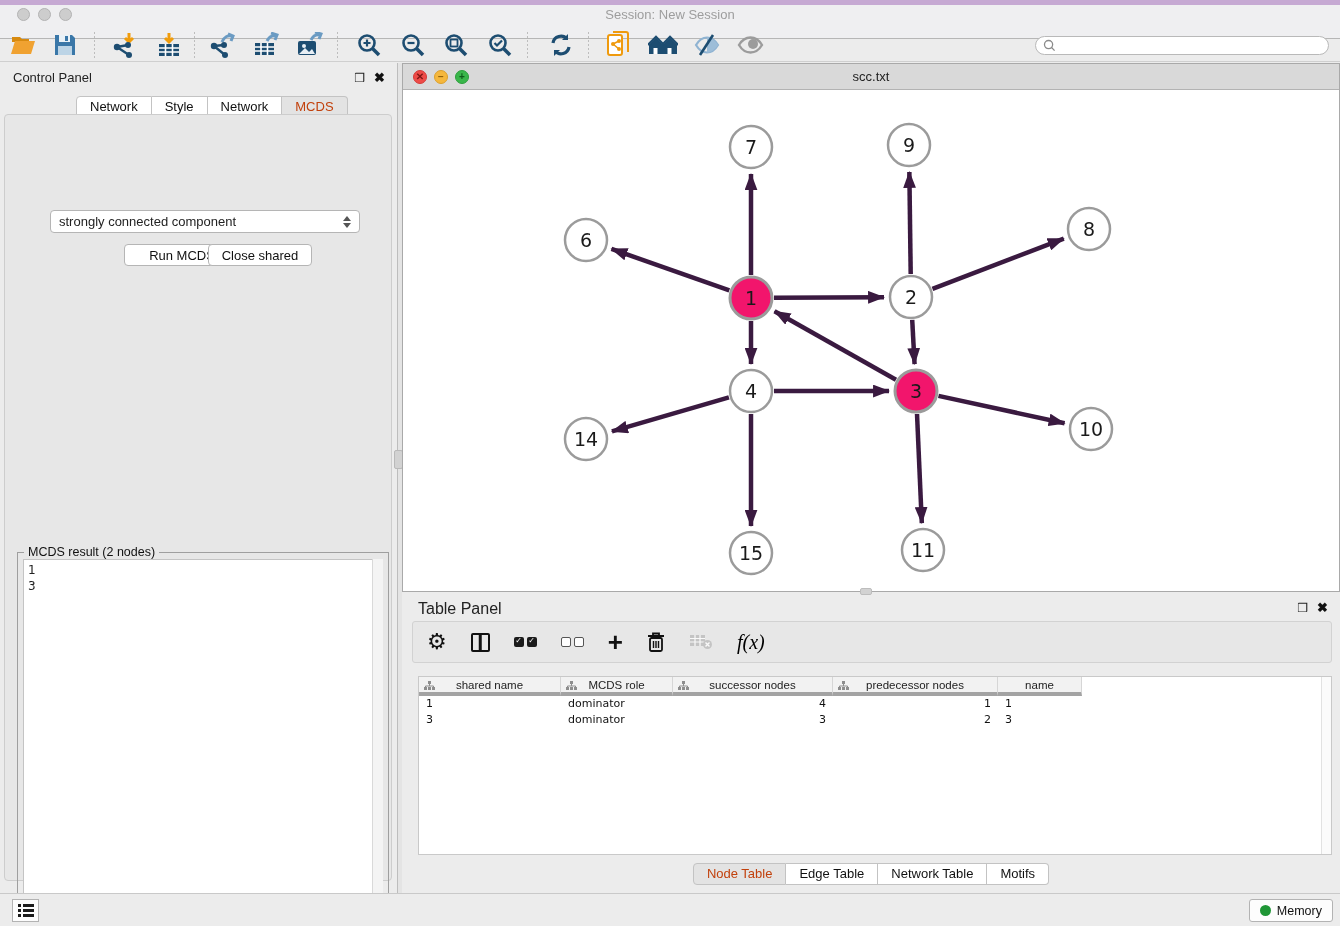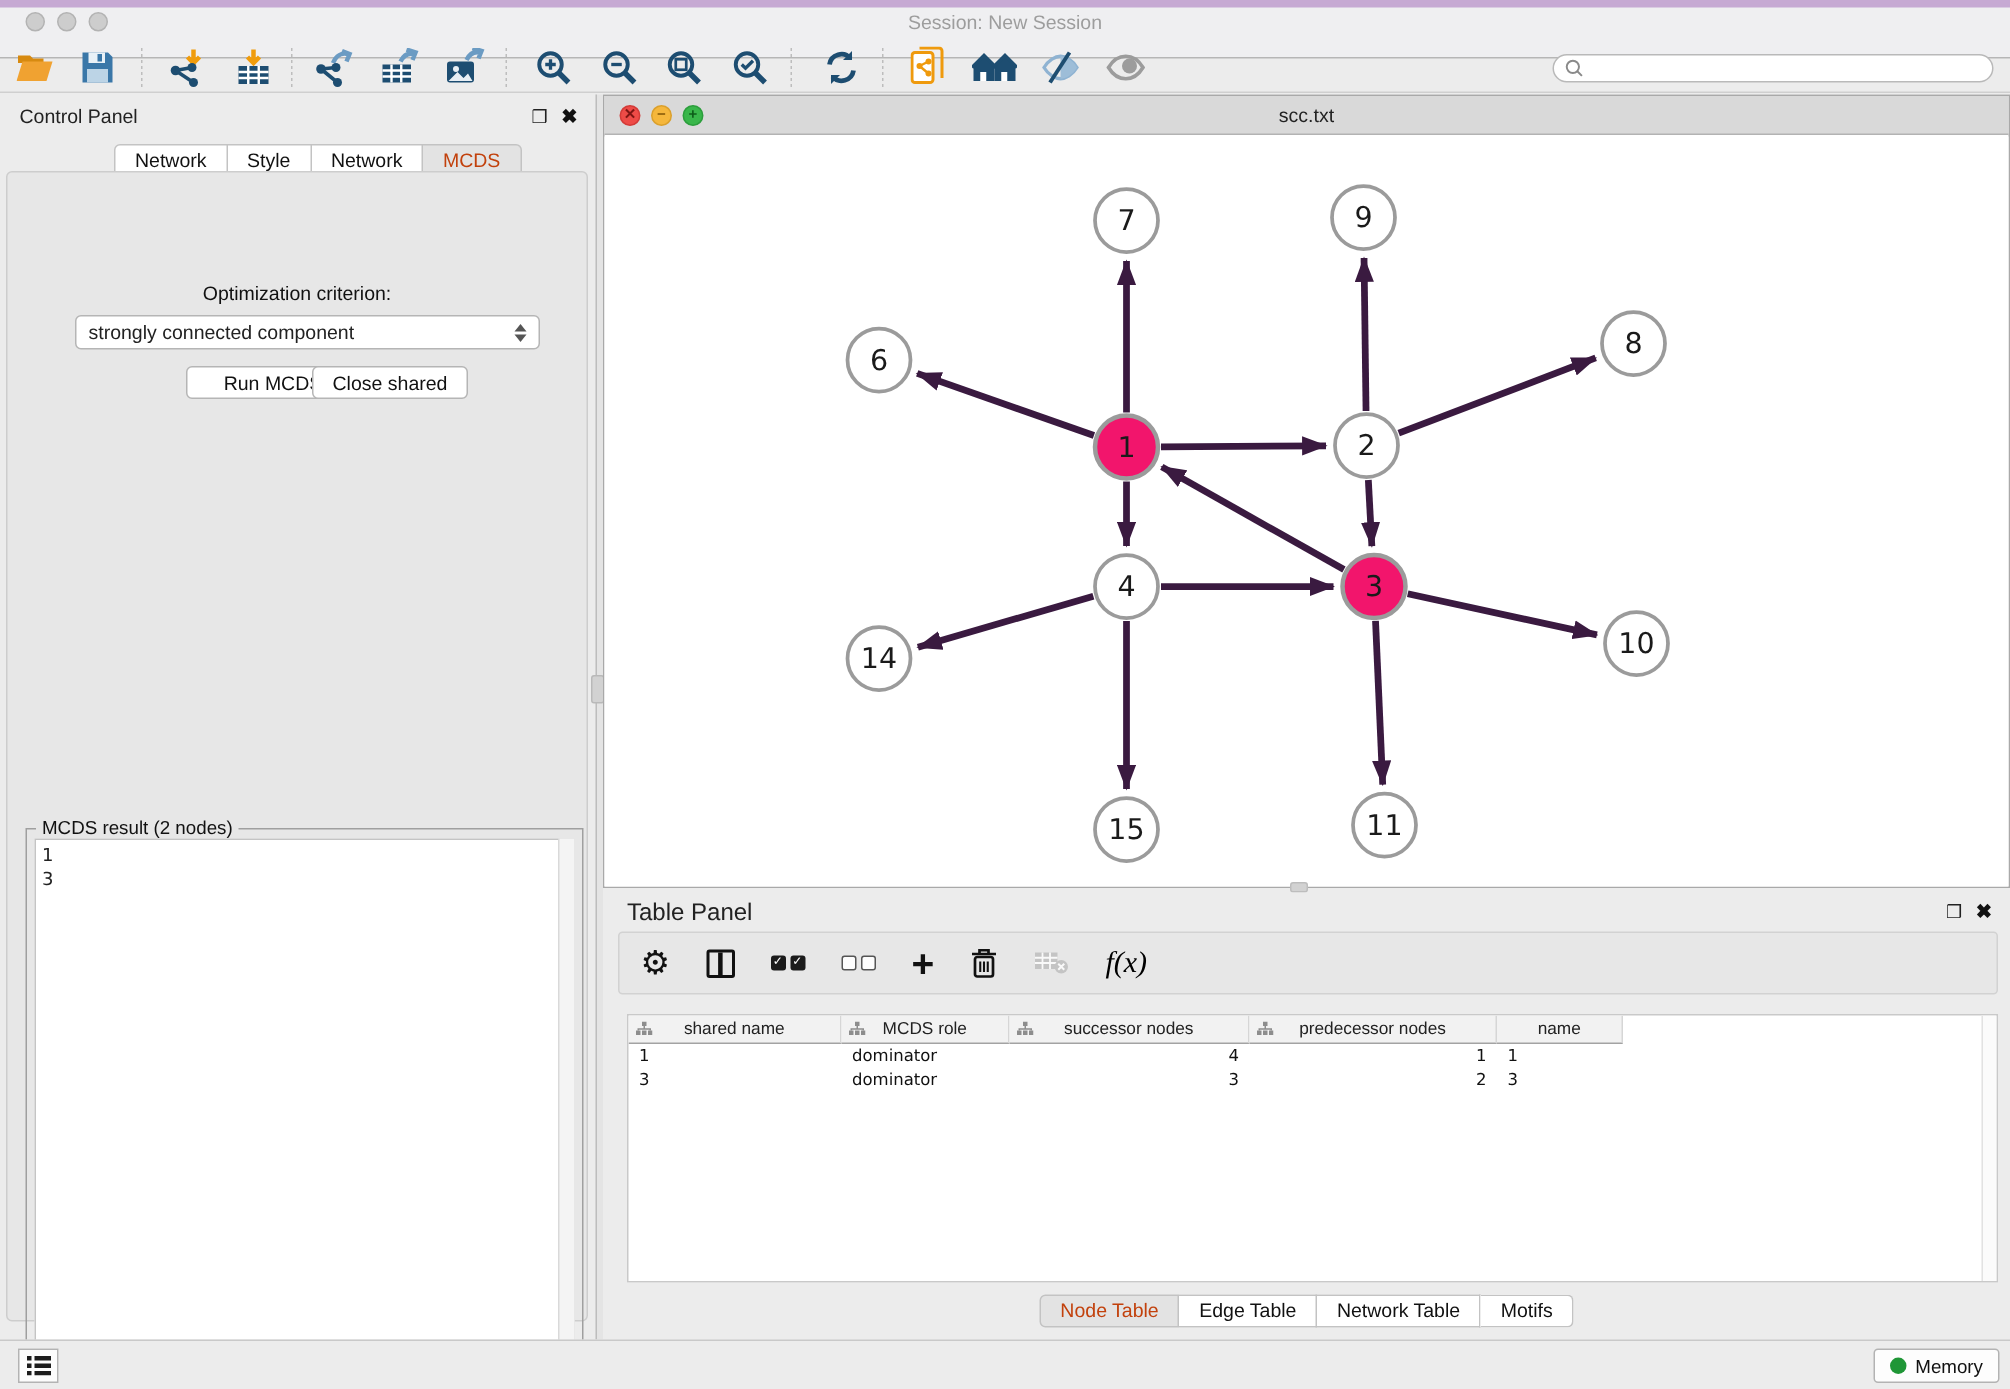--- a/index.html
+++ b/index.html
@@ -103,21 +103,21 @@
   .cb.checked { background:#1b1b1b; }
   .cb.checked::after { content:"✓"; position:absolute; left:1.5px; top:-1px; color:#fff; font-size:8px; }
   .cb.un { border:1.5px solid #555; background:#fdfdfd; }
   .plus-glyph { font-size:26px; font-weight:bold; line-height:20px; }
   .fx-glyph { font-family:"Liberation Serif",serif; font-style:italic; font-size:20px; color:#000000; }
   .tt-disabled { opacity:.75; }
   .table-wrap { position:absolute; top:81px; left:16px; right:8px; height:179px; background:#fff;
     border:1px solid #c9c9c9; overflow:hidden; }
   .t-scroll { position:absolute; top:0; right:0; bottom:0; width:10px; background:#fbfbfb; border-left:1px solid #e2e2e2; }
   .t-head { display:flex; height:19px; }
-  .th { background:#f2f2f2; border-right:1px solid #d6d6d6; border-bottom:1px solid #a3a3a3;
+  .th { background:#f2f2f2; border-right:1px solid #d6d6d6; border-bottom:4px solid #a3a3a3;
     font-size:11.5px; color:#222; display:flex; align-items:center; justify-content:center;
     position:relative; flex:none; }
   .th .tree-ic { position:absolute; left:5px; top:4px; }
   .t-row { display:flex; height:16px; }
   .td { font-size:11.5px; color:#111; padding:1px 7px; flex:none; font-family:"DejaVu Sans",sans-serif; font-size:11px; }
   .tabs-row { position:absolute; bottom:8px; left:0; right:0; display:flex; justify-content:center; }
   
   .statusbar { position:absolute; left:0; right:0; bottom:0; height:33px; background:#ececec;
     border-top:1px solid #c9c9c9; }
   .list-btn { position:absolute; left:12px; top:5px; width:27px; height:23px; background:#fcfcfc;
@@ -292,21 +292,20 @@
       <span class="float-glyph">❒</span>
       <span class="close-glyph">✖</span>
     </div>
     <div class="cp-tabs" id="cp-tabs">
         <div class="tab">Network</div>
         <div class="tab">Style</div>
         <div class="tab">Network</div>
         <div class="tab selected">MCDS</div>
       </div>
     <div class="cp-content">
-      <div class="opt-label">Optimization criterion:</div>
       <div class="criterion-select">
         <span class="sel-text">strongly connected component</span>
         <span class="stepper">
             <i class="up"></i>
             <i class="dn"></i>
           </span>
       </div>
       <div class="btn run-btn">Run MCDS</div>
       <div class="btn closep-btn">Close shared</div>
       <div class="groupbox">

